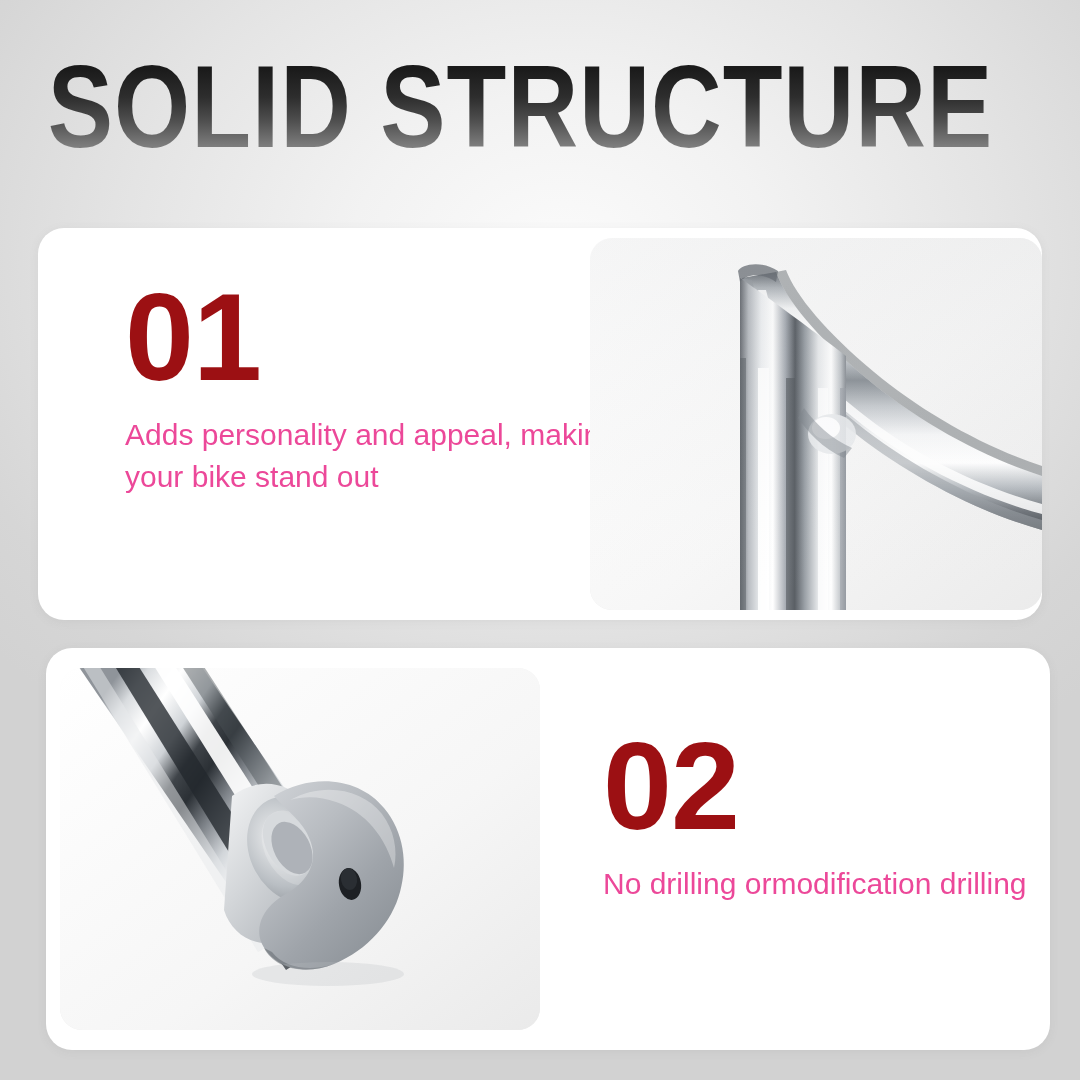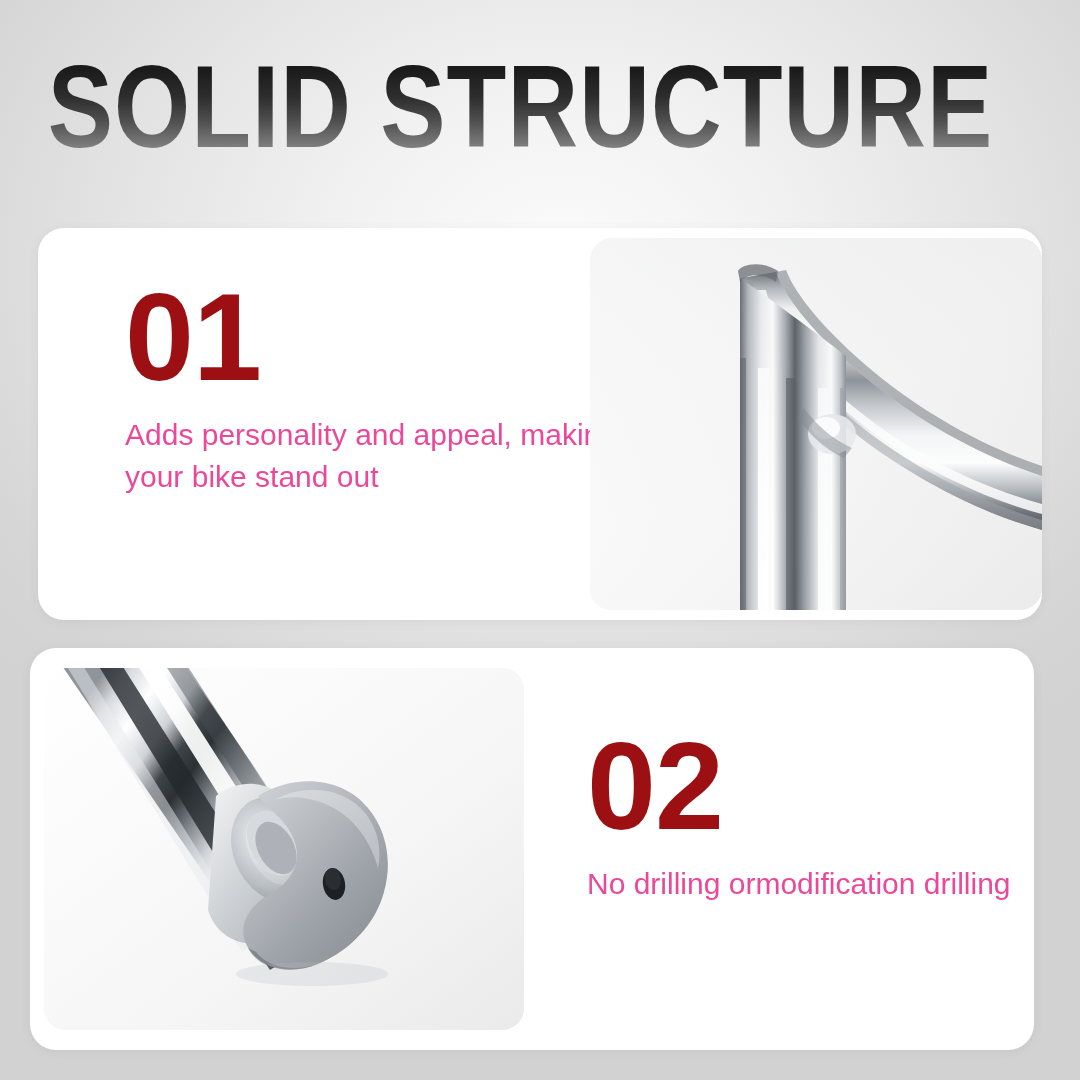--- a/index.html
+++ b/index.html
@@ -62,21 +62,21 @@
     border-radius: 26px;
     box-shadow: 0 2px 10px rgba(120,120,120,0.10);
   }
   #card-01 {
     left: 38px;
     top: 228px;
     width: 1004px;
     height: 392px;
   }
   #card-02 {
-    left: 30px;
+    left: 46px;
     top: 648px;
     width: 1004px;
     height: 402px;
   }
 
   
   .text-block {
     position: absolute;
   }
   #text-01 { left: 47px; top: 46px; width: 500px; margin-left: 40px; }

